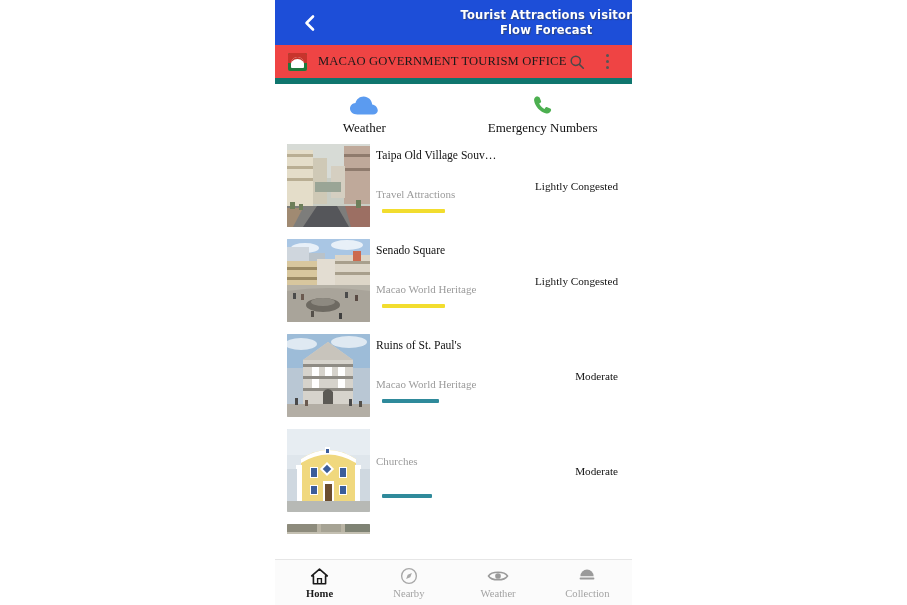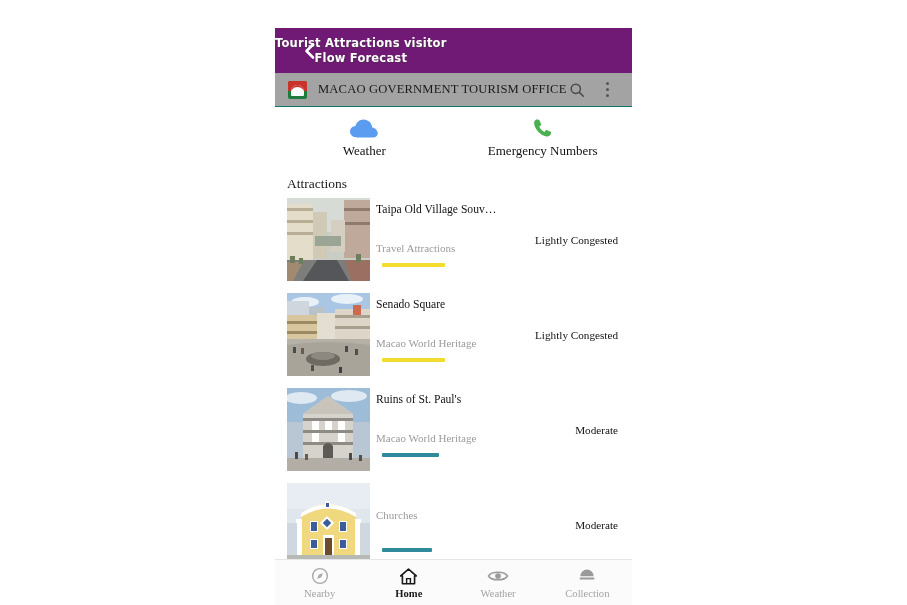--- a/index.html
+++ b/index.html
@@ -26,25 +26,24 @@
     width: 357px;
     height: 605px;
     background: #ffffff;
     overflow: hidden;
   }
 
   
   .topbar {
     position: relative;
     height: 45px;
-    background: #701a75;
-    display: flex;
-    align-items: center;
-    justify-content: flex-start;
-    margin-top: 28px;
+    background: #1d4ed8;
+    display: flex;
+    align-items: center;
+    justify-content: flex-end;
   }
   .back-btn {
     position: absolute;
     left: 24px;
     top: 50%;
     transform: translateY(-50%);
     width: 22px;
     height: 22px;
     display: flex;
     align-items: center;
@@ -63,22 +62,22 @@
     max-width: 230px;
   }
 
   
   .mgto {
     position: relative;
     height: 33px;
     display: flex;
     align-items: center;
     padding: 0 16px 0 13px;
-    border-bottom: 1px solid #0f766e;
-    background: #a3a3a3;
+    border-bottom: 6px solid #0f766e;
+    background: #ef4444;
   }
   .mgto-logo {
     width: 19px;
     height: 18px;
     border-radius: 2px;
     background: #1f7a3d;
     position: relative;
     overflow: hidden;
     flex: 0 0 auto;
   }
@@ -323,21 +322,20 @@
                      C16.6 19.8 18.6 18.4 19.1 16.3 C19.3 15.5 18.9 14.8 18.2 14.5
                      L15.2 13.2 C14.5 12.9 13.7 13.1 13.3 13.8 L12.5 15
                      C10.3 13.9 8.3 11.9 7.2 9.6 L8.4 8.8 C9 8.4 9.3 7.6 9 6.9
                      L7.7 3.8 C7.4 3.1 6.8 2.6 6 2.7 Z" fill="#4caf50"></path>
           </svg>
         </div>
         <div class="ql-label">Emergency Numbers</div>
       </div>
     </div>
 
-    <div class="section-title">Attractions</div>
 
     <div class="list">
 
       <div class="row">
         <div class="thumb">
           <svg viewBox="0 0 83 83" preserveAspectRatio="none">
             <rect width="83" height="83" fill="#c9cdc4"></rect>
             <rect x="0" y="0" width="83" height="34" fill="#d7dbd6"></rect>
             <rect x="0" y="6" width="26" height="56" fill="#e4ddc9"></rect>
             <rect x="0" y="10" width="26" height="3" fill="#b9ae93"></rect>
@@ -479,38 +477,38 @@
             <rect x="34" y="0" width="20" height="8" fill="#a6a394"></rect>
             <rect x="58" y="0" width="25" height="8" fill="#7f8374"></rect>
             <rect x="0" y="8" width="83" height="75" fill="#c4c0b2"></rect>
           </svg>
         </div>
       </div>
 
     </div>
 
     <div class="bottomnav">
+      <div class="nav-item active">
+        <div class="nav-icon">
+          <svg width="19" height="19" viewBox="0 0 20 20">
+            <path d="M10 2.2 L18.2 9.4 L16.4 9.4 L16.4 17.6 L3.6 17.6 L3.6 9.4 L1.8 9.4 Z" fill="none" stroke="#1a1a1a" stroke-width="1.7" stroke-linejoin="round"></path>
+            <path d="M8 17.6 L8 12.2 L12 12.2 L12 17.6" fill="none" stroke="#1a1a1a" stroke-width="1.5"></path>
+          </svg>
+        </div>
+        <div class="nav-label">Home</div>
+      </div>
       <div class="nav-item inactive">
         <div class="nav-icon">
           <svg width="18" height="18" viewBox="0 0 20 20">
             <circle cx="10" cy="10" r="8.2" fill="none" stroke="#a8a8a8" stroke-width="1.5"></circle>
             <path d="M13.2 6.8 L8.6 8.6 L6.8 13.2 L11.4 11.4 Z" fill="#a8a8a8"></path>
           </svg>
         </div>
         <div class="nav-label">Nearby</div>
       </div>
-      <div class="nav-item active">
-        <div class="nav-icon">
-          <svg width="19" height="19" viewBox="0 0 20 20">
-            <path d="M10 2.2 L18.2 9.4 L16.4 9.4 L16.4 17.6 L3.6 17.6 L3.6 9.4 L1.8 9.4 Z" fill="none" stroke="#1a1a1a" stroke-width="1.7" stroke-linejoin="round"></path>
-            <path d="M8 17.6 L8 12.2 L12 12.2 L12 17.6" fill="none" stroke="#1a1a1a" stroke-width="1.5"></path>
-          </svg>
-        </div>
-        <div class="nav-label">Home</div>
-      </div>
       <div class="nav-item inactive">
         <div class="nav-icon">
           <svg width="22" height="16" viewBox="0 0 24 16">
             <path d="M1.6 8 C5 2.4 19 2.4 22.4 8 C19 13.6 5 13.6 1.6 8 Z" fill="none" stroke="#9a9a9a" stroke-width="1.6"></path>
             <circle cx="12" cy="8" r="3.1" fill="#9a9a9a"></circle>
           </svg>
         </div>
         <div class="nav-label">Weather</div>
       </div>
       <div class="nav-item inactive">

